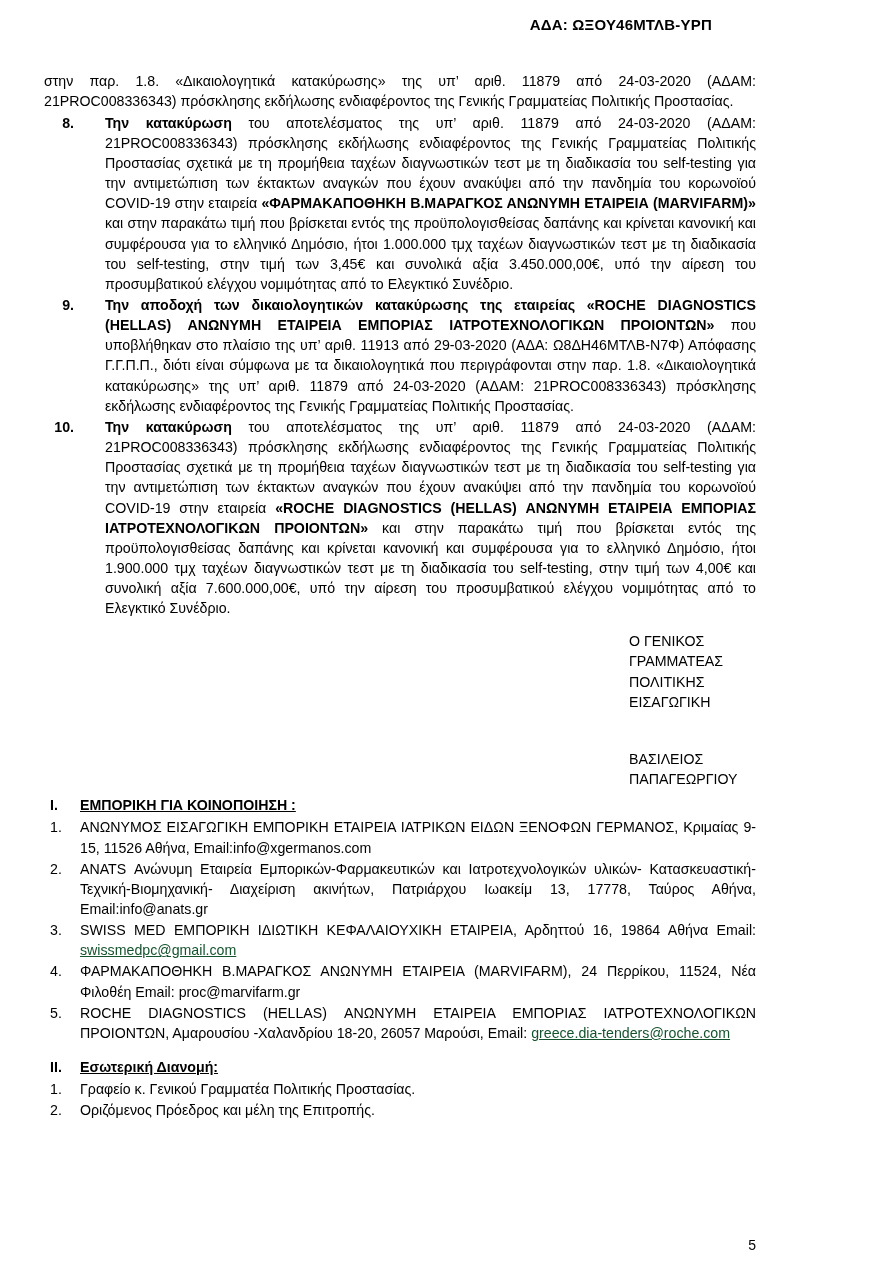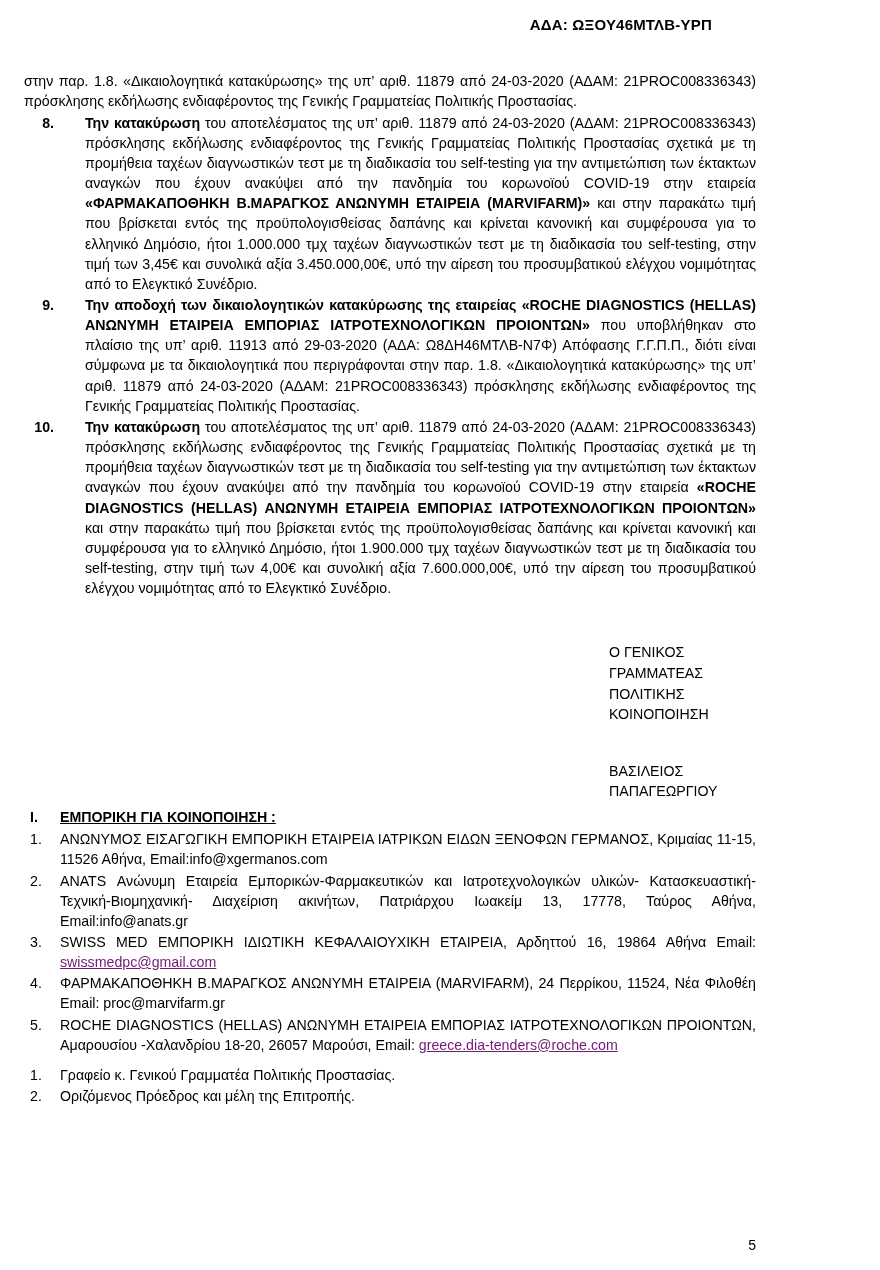--- a/index.html
+++ b/index.html
@@ -13,21 +13,21 @@
     font-family: "Liberation Sans", sans-serif;
     color: #000000;
     font-size: 14.2px;
     line-height: 1.42;
   }
   .page {
     position: relative;
     width: 800px;
     min-height: 1270px;
     box-sizing: border-box;
-    padding: 14px 44px 40px 24px;
+    padding: 14px 44px 40px 44px;
   }
   .ada-header {
     text-align: right;
     font-weight: bold;
     font-size: 15px;
     letter-spacing: 0.2px;
     padding-right: 44px;
     margin-bottom: 36px;
   }
   .body-block {
@@ -55,21 +55,21 @@
     padding-right: 10px;
     box-sizing: content-box;
   }
   .num-body {
     flex: 1;
     text-align: justify;
     margin-left: 21px;
   }
   b { font-weight: bold; }
   .sig-block {
-    margin-top: 44px;
+    margin-top: 12px;
     padding-left: 585px;
     line-height: 1.45;
   }
   .sig-name {
     margin-top: 36px;
     padding-left: 585px;
   }
   .section-title {
     margin-top: 32px;
     font-weight: bold;
@@ -104,21 +104,21 @@
     width: 36px;
     min-width: 36px;
     padding-left: 6px;
     box-sizing: border-box;
   }
   .ol-text {
     flex: 1;
     text-align: justify;
   }
   .link {
-    color: #701a75;
+    color: #14532d;
   }
   .pagenum {
     position: absolute;
     right: 44px;
     bottom: 14px;
     font-size: 14px;
   }
   .spacer-sm { height: 8px; }
 </style>
 </head>
@@ -155,35 +155,35 @@
         <div class="num-marker">10.</div>
         <div class="num-body">
           <b>Την κατακύρωση</b><span> του αποτελέσματος της υπ’ αριθ. 11879 από 24-03-2020 (ΑΔΑΜ: 21PROC008336343) πρόσκλησης εκδήλωσης ενδιαφέροντος της Γενικής Γραμματείας Πολιτικής Προστασίας σχετικά με τη προμήθεια ταχέων διαγνωστικών τεστ με τη διαδικασία του self-testing για την αντιμετώπιση των έκτακτων αναγκών που έχουν ανακύψει από την πανδημία του κορωνοϊού COVID-19 στην εταιρεία </span><b>«ROCHE DIAGNOSTICS (HELLAS) ΑΝΩΝΥΜΗ ΕΤΑΙΡΕΙΑ ΕΜΠΟΡΙΑΣ ΙΑΤΡΟΤΕΧΝΟΛΟΓΙΚΩΝ ΠΡΟΙΟΝΤΩΝ»</b><span> και στην παρακάτω τιμή που βρίσκεται εντός της προϋπολογισθείσας δαπάνης και κρίνεται κανονική και συμφέρουσα για το ελληνικό Δημόσιο, ήτοι 1.900.000 τμχ ταχέων διαγνωστικών τεστ με τη διαδικασία του self-testing, στην τιμή των 4,00€ και συνολική αξία 7.600.000,00€, υπό την αίρεση του προσυμβατικού ελέγχου νομιμότητας από το Ελεγκτικό Συνέδριο.</span>
         </div>
       </div>
 
     </div>
 
     <div class="sig-block">
       <div>Ο ΓΕΝΙΚΟΣ ΓΡΑΜΜΑΤΕΑΣ</div>
-      <div>ΠΟΛΙΤΙΚΗΣ ΚΟΙΝΟΠΟΙΗΣΗ</div>
+      <div>ΠΟΛΙΤΙΚΗΣ ΕΙΣΑΓΩΓΙΚΗ</div>
     </div>
 
     <div class="sig-name">ΒΑΣΙΛΕΙΟΣ ΠΑΠΑΓΕΩΡΓΙΟΥ</div>
 
 
     <div>
       <div class="roman-row">
         <div class="roman-marker">I.</div>
         <div class="roman-label">ΕΜΠΟΡΙΚΗ ΓΙΑ ΚΟΙΝΟΠΟΙΗΣΗ :</div>
       </div>
       <div class="ol-rows">
         <div class="ol-row">
           <div class="ol-marker">1.</div>
-          <div class="ol-text"><span>ΑΝΩΝΥΜΟΣ ΕΙΣΑΓΩΓΙΚΗ ΕΜΠΟΡΙΚΗ ΕΤΑΙΡΕΙΑ ΙΑΤΡΙΚΩΝ ΕΙΔΩΝ ΞΕΝΟΦΩΝ ΓΕΡΜΑΝΟΣ, Κριμαίας 11-15, 11526 Αθήνα, Email:info@xgermanos.com</span><a class="link" href="#"></a></div>
+          <div class="ol-text"><span>ΑΝΩΝΥΜΟΣ ΕΙΣΑΓΩΓΙΚΗ ΕΜΠΟΡΙΚΗ ΕΤΑΙΡΕΙΑ ΙΑΤΡΙΚΩΝ ΕΙΔΩΝ ΞΕΝΟΦΩΝ ΓΕΡΜΑΝΟΣ, Κριμαίας 9-15, 11526 Αθήνα, Email:info@xgermanos.com</span><a class="link" href="#"></a></div>
         </div>
         <div class="ol-row">
           <div class="ol-marker">2.</div>
           <div class="ol-text"><span>ΑΝΑΤS Ανώνυμη Εταιρεία Εμπορικών-Φαρμακευτικών και Ιατροτεχνολογικών υλικών- Κατασκευαστική-Τεχνική-Βιομηχανική- Διαχείριση ακινήτων, Πατριάρχου Ιωακείμ 13, 17778, Ταύρος Αθήνα, Email:info@anats.gr</span><a class="link" href="#"></a></div>
         </div>
         <div class="ol-row">
           <div class="ol-marker">3.</div>
           <div class="ol-text"><span>SWISS MED ΕΜΠΟΡΙΚΗ ΙΔΙΩΤΙΚΗ ΚΕΦΑΛΑΙΟΥΧΙΚΗ ΕΤΑΙΡΕΙΑ, Αρδηττού 16, 19864 Αθήνα Email: </span><a class="link" href="#">swissmedpc@gmail.com</a></div>
         </div>
         <div class="ol-row">
@@ -193,20 +193,24 @@
         <div class="ol-row">
           <div class="ol-marker">5.</div>
           <div class="ol-text"><span>ROCHE DIAGNOSTICS (HELLAS) ΑΝΩΝΥΜΗ ΕΤΑΙΡΕΙΑ ΕΜΠΟΡΙΑΣ ΙΑΤΡΟΤΕΧΝΟΛΟΓΙΚΩΝ ΠΡΟΙΟΝΤΩΝ, Αμαρουσίου -Χαλανδρίου 18-20, 26057 Μαρούσι, Email: </span><a class="link" href="#">greece.dia-tenders@roche.com</a></div>
         </div>
       </div>
     </div>
 
     <div class="spacer-sm"></div>
 
     <div>
+      <div class="roman-row">
+        <div class="roman-marker">II.</div>
+        <div class="roman-label">Εσωτερική Διανομή:</div>
+      </div>
       <div class="ol-rows">
         <div class="ol-row">
           <div class="ol-marker">1.</div>
           <div class="ol-text">Γραφείο κ. Γενικού Γραμματέα Πολιτικής Προστασίας.</div>
         </div>
         <div class="ol-row">
           <div class="ol-marker">2.</div>
           <div class="ol-text">Οριζόμενος Πρόεδρος και μέλη της Επιτροπής.</div>
         </div>
       </div>

